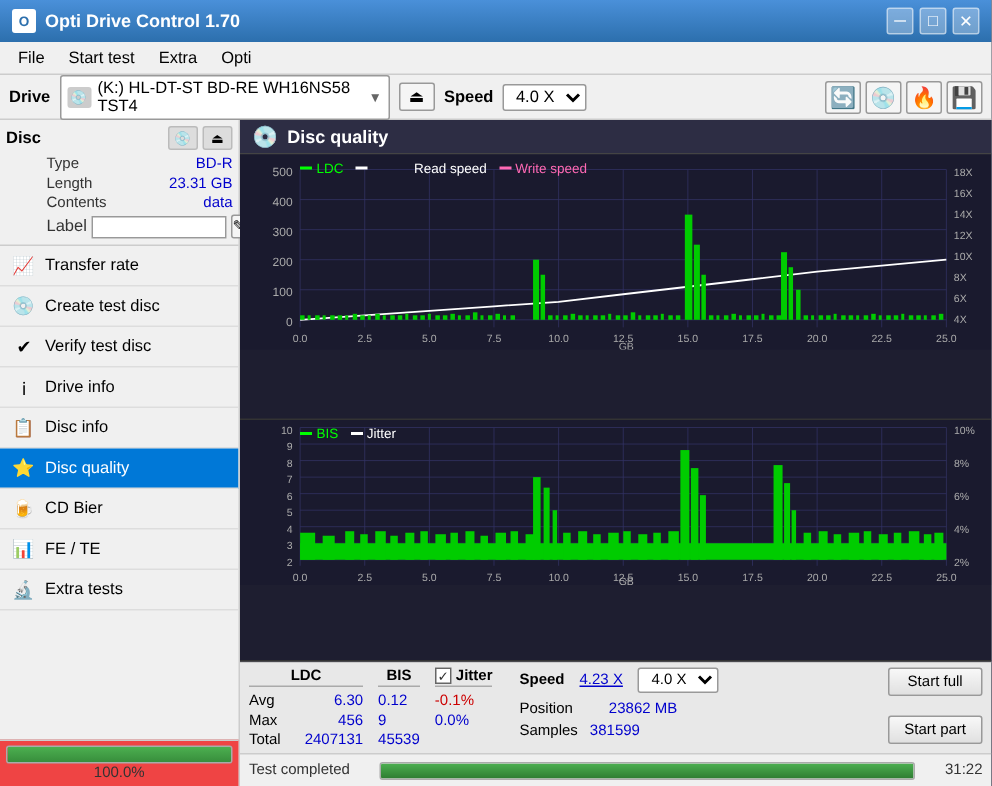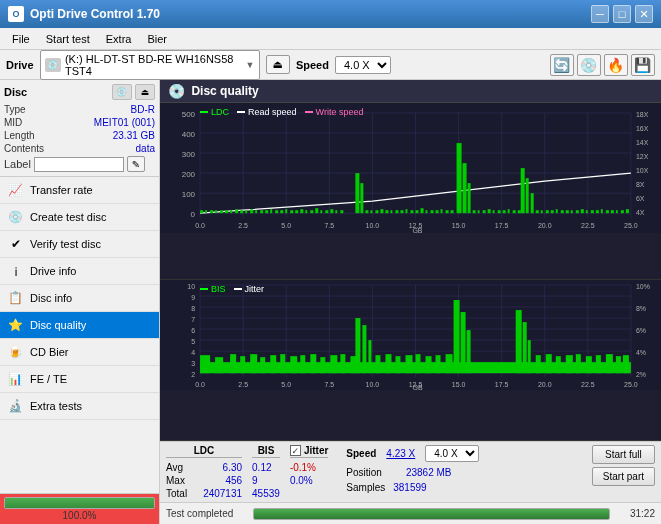--- a/index.html
+++ b/index.html
@@ -104,21 +104,21 @@
     .disc-header {
       display: flex;
       align-items: center;
       justify-content: space-between;
       margin-bottom: 4px;
     }
     .disc-title { font-weight: bold; font-size: 11px; }
     .disc-icon-area { display: flex; gap: 3px; }
     .disc-icon { width: 20px; height: 16px; background: #ddd; border: 1px solid #bbb; border-radius: 2px; display: flex; align-items: center; justify-content: center; font-size: 9px; cursor: pointer; }
     .disc-row { display: flex; justify-content: space-between; margin-bottom: 2px; font-size: 10px; }
-    .disc-key { color: #333; }
+    .disc-key { color: #333; margin-left: 27px; }
     .disc-val { color: #0000cc; }
     .label-row { display: flex; align-items: center; gap: 3px; margin-top: 2px; }
     .label-input { border: 1px solid #999; background: white; padding: 1px 3px; font-size: 10px; width: 90px; }
     .label-btn { width: 18px; height: 16px; background: #f5f5f5; border: 1px solid #999; border-radius: 2px; cursor: pointer; display: flex; align-items: center; justify-content: center; font-size: 10px; }
     .nav-item {
       display: flex;
       align-items: center;
       padding: 5px 8px;
       cursor: pointer;
       font-size: 11px;
@@ -229,21 +229,21 @@
     .stats-val-neg { color: #cc0000; text-align: center; }
     .check-box { width: 11px; height: 11px; border: 1px solid #666; background: white; display: flex; align-items: center; justify-content: center; font-size: 9px; color: #333; }
     .speed-row { display: flex; align-items: center; gap: 6px; }
     .speed-label { font-weight: bold; }
     .speed-val { color: #0000cc; }
     .speed-dropdown { background: white; border: 1px solid #999; border-radius: 2px; padding: 1px 4px; font-size: 10px; cursor: pointer; }
     .pos-row { display: flex; align-items: center; gap: 4px; }
     .pos-label { font-weight: normal; }
     .pos-val { color: #0000cc; }
 
-    .action-btns { display: flex; flex-direction: column; gap: 3px; margin-left: auto; }
+    .action-btns { display: flex; flex-direction: column; gap: 13px; margin-left: auto; }
     .action-btn {
       padding: 3px 10px;
       border: 1px solid #999;
       background: linear-gradient(to bottom, #f8f8f8, #e0e0e0);
       border-radius: 2px;
       cursor: pointer;
       font-size: 10px;
       white-space: nowrap;
     }
 
@@ -279,21 +279,21 @@
     <div class="title-btn">─</div>
     <div class="title-btn">□</div>
     <div class="title-btn close">✕</div>
   </div>
 </div>
 
 <div class="menu-bar">
   <div class="menu-item">File</div>
   <div class="menu-item">Start test</div>
   <div class="menu-item">Extra</div>
-  <div class="menu-item">Bier</div>
+  <div class="menu-item">Opti</div>
 </div>
 
 <div class="drive-bar">
   <span class="drive-label">Drive</span>
   <div class="drive-select">
     <div class="drive-select-icon">💿</div>
     <span>(K:)  HL-DT-ST BD-RE  WH16NS58 TST4</span>
     <span class="drive-dropdown-arrow">▼</span>
   </div>
   <div class="eject-btn">⏏</div>
@@ -321,24 +321,20 @@
         <div class="disc-icon-area">
           <div class="disc-icon">💿</div>
           <div class="disc-icon">⏏</div>
         </div>
       </div>
       <div class="disc-row">
         <span class="disc-key">Type</span>
         <span class="disc-val">BD-R</span>
       </div>
       <div class="disc-row">
-        <span class="disc-key">MID</span>
-        <span class="disc-val">MEIT01 (001)</span>
-      </div>
-      <div class="disc-row">
         <span class="disc-key">Length</span>
         <span class="disc-val">23.31 GB</span>
       </div>
       <div class="disc-row">
         <span class="disc-key">Contents</span>
         <span class="disc-val">data</span>
       </div>
       <div class="label-row">
         <span class="disc-key">Label</span>
         <input class="label-input" type="text" value="" style="">
@@ -404,21 +400,21 @@
     <div class="charts-area">
 
       <div class="chart-container" style="flex:1.1;">
         <div class="chart-legend">
           <div class="legend-item">
             <div class="legend-dot" style="background:#00ff00;"></div>
             <span style="color:#00ff00; font-size:9px;">LDC</span>
           </div>
           <div class="legend-item">
             <div class="legend-dot" style="background:#ffffff;"></div>
-            <span style="color:#ffffff; font-size:9px;">Read speed</span>
+            <span style="color:#ffffff; font-size:9px;margin-left:28px;">Read speed</span>
           </div>
           <div class="legend-item">
             <div class="legend-dot" style="background:#ff69b4;"></div>
             <span style="color:#ff69b4; font-size:9px;">Write speed</span>
           </div>
         </div>
         <svg class="chart-svg-wrapper" viewBox="0 0 500 130" preserveAspectRatio="none" xmlns="http://www.w3.org/2000/svg">
 
           <rect width="500" height="130" fill="#1a1a2e"></rect>
 

